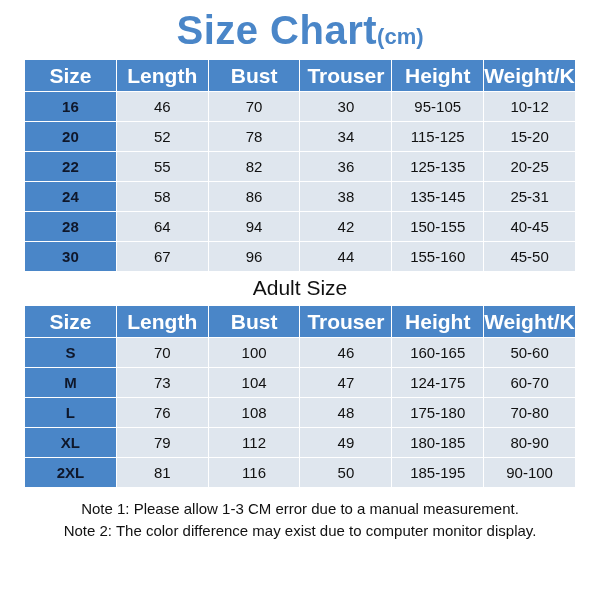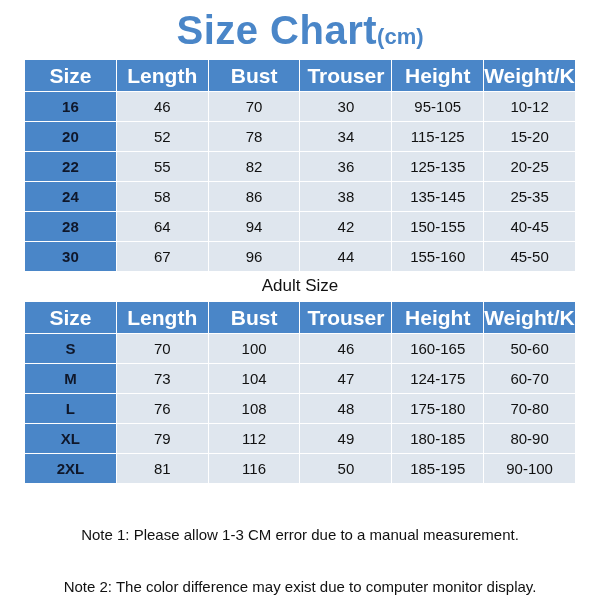--- a/index.html
+++ b/index.html
@@ -63,34 +63,33 @@
     background: #4a86c8;
     color: #0f172a;
     font-weight: bold;
   }
   table.size-table tbody td {
     background: #dfe6ee;
     font-weight: normal;
   }
   .adult-label {
     text-align: center;
-    font-size: 17px;
+    font-size: 21px;
     color: #111111;
     padding: 4px 0 5px 0;
   }
   .notes {
     padding-top: 10px;
     font-size: 15px;
     color: #111111;
     line-height: 1.45;
     text-align: center;
   }
   .notes div {
     white-space: nowrap;
-    margin-top: 30px;
   }
 </style>
 </head>
 <body>
 
 <div class="page">
 
   <div class="title-row">
     <span class="title-main">Size Chart</span><span class="title-unit">(cm)</span>
   </div>
@@ -130,21 +129,21 @@
         <td>36</td>
         <td>125-135</td>
         <td>20-25</td>
       </tr>
       <tr>
         <td class="sizecell">24</td>
         <td>58</td>
         <td>86</td>
         <td>38</td>
         <td>135-145</td>
-        <td>25-35</td>
+        <td>25-31</td>
       </tr>
       <tr>
         <td class="sizecell">28</td>
         <td>64</td>
         <td>94</td>
         <td>42</td>
         <td>150-155</td>
         <td>40-45</td>
       </tr>
       <tr>

